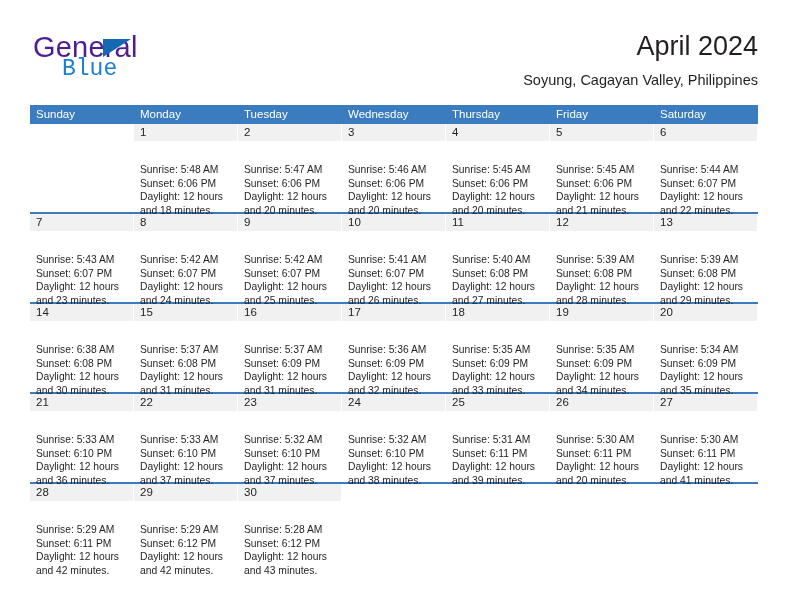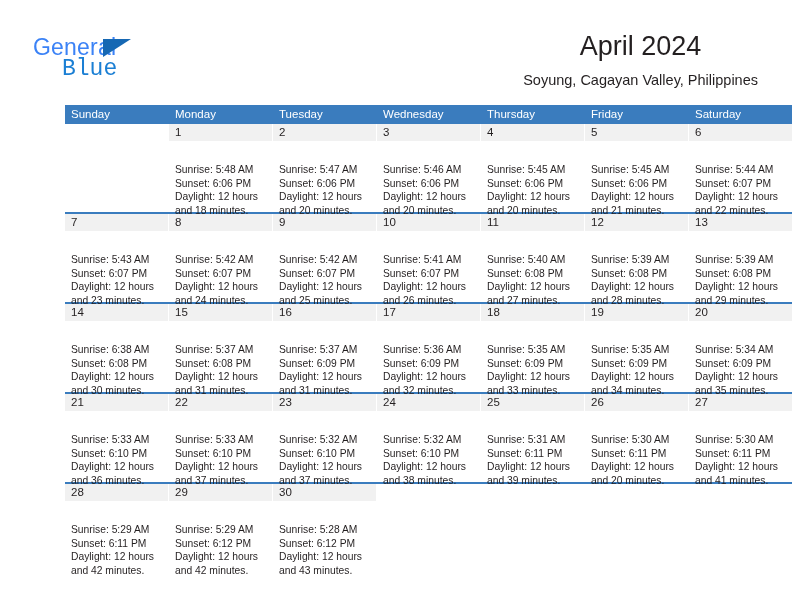--- a/index.html
+++ b/index.html
@@ -32,23 +32,23 @@
     position: absolute;
     left: 33px;
     top: 34px;
     width: 200px;
     height: 56px;
   }
   .logo-general {
     position: absolute;
     left: 0;
     top: 0;
-    font-size: 23px;
+    font-size: 29px;
     letter-spacing: 0.2px;
-    color: #3b82f6;
+    color: #4c1d95;
     font-family: "Liberation Sans", sans-serif;
     line-height: 26px;
     text-align: center;
   }
   .logo-triangle {
     position: absolute;
     left: 70px;
     top: 5px;
     width: 0;
     height: 0;
@@ -62,21 +62,21 @@
     font-size: 23px;
     color: #1b7fd4;
     font-family: Liberation Mono, monospace;
     line-height: 26px;
   }
 
   .title-block {
     position: absolute;
     right: 34px;
     top: 30px;
-    text-align: center;
+    text-align: right;
   }
   .cal-title {
     font-size: 27px;
     color: #231f20;
     line-height: 32px;
     white-space: nowrap;
   }
   .cal-subtitle {
     font-size: 14.5px;
     color: #231f20;
@@ -84,21 +84,20 @@
     margin-top: 9px;
     white-space: nowrap;
   }
 
   
   .calendar {
     position: absolute;
     left: 30px;
     top: 105px;
     width: 728px;
-    margin-left: 35px;
   }
   .dow-row {
     display: flex;
     width: 728px;
     background: #3a7cbe;
   }
   .dow {
     flex: 0 0 104px;
     width: 104px;
     box-sizing: border-box;

